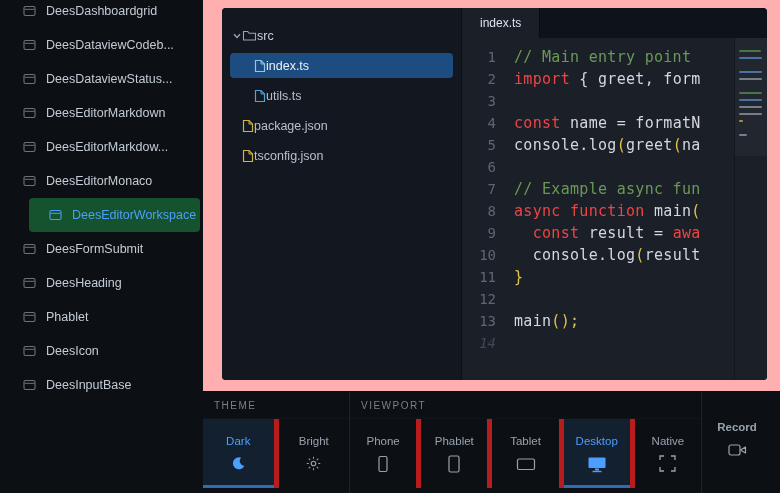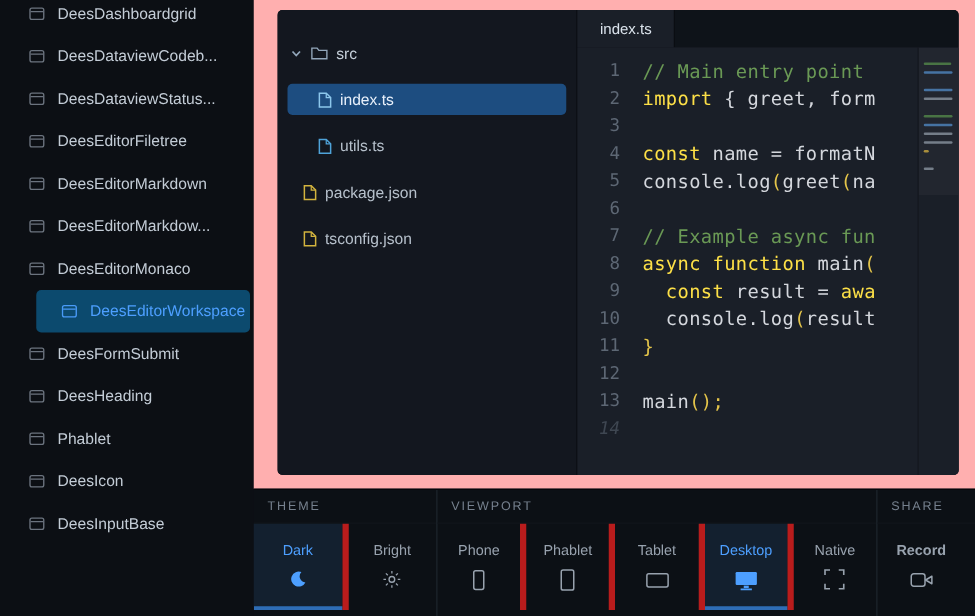--- a/index.html
+++ b/index.html
@@ -17,41 +17,41 @@
     position:absolute; left:0; top:0; width:203px; height:493px;
     background:#0c0f14; overflow:hidden;
   }
   .sb-list { margin-top:-6px; }
   .sb-item {
     height:34px; display:flex; align-items:center; gap:10px;
     margin:0 3px; padding:0 8px 0 20px; border-radius:4px;
     color:#c3ccd6; font-size:12.5px; cursor:pointer; white-space:nowrap;
   }
   .sb-item .sb-ic { display:flex; align-items:center; opacity:.75; color:#8b95a2; }
-  .sb-item.selected { background:#0c4a6e; color:#4d9fff;margin-left:29px; }
+  .sb-item.selected { background:#14532d; color:#4d9fff;margin-left:29px; }
   .sb-item.selected .sb-ic { color:#4d9fff; opacity:.95; }
 
   
   .main {
     position:absolute; left:203px; top:0; width:577px; height:391px;
     background:#ffafaf; padding:8px 13px 11px 19px;
   }
   .workspace {
     width:100%; height:100%; display:flex;
     border-radius:4px; overflow:hidden; background:#13171f;
   }
 
   
   .filetree {
     width:240px; flex:none; background:#13171f; padding-top:10px;
     border-right:1px solid #0b0e13;
   }
   .ft-row {
-    height:25px; display:flex; align-items:center; gap:6px;
-    margin:12px 8px; border-radius:4px; font-size:12.5px; color:#b6c0cb;
+    height:25px; display:flex; align-items:center; 
+    margin:5px 8px; border-radius:4px; font-size:12.5px; color:#b6c0cb;
     cursor:pointer; white-space:nowrap;
   }
   .ft-row.selected { background:#1d4d80; color:#e8f0fa; }
   .ft-row.lvl-folder { padding-left:2px; color:#c5cfd9; }
   .ft-row.lvl-child  { padding-left:24px; }
   .ft-row.lvl-root   { padding-left:12px; }
   .ft-ic { display:flex; align-items:center; flex:none; }
   .ic-chevron { color:#93a7bb; }
   .ic-folder  { color:#93a7bb; }
   .ic-ts      { color:#4fa3d9; }
@@ -73,21 +73,21 @@
     width:52px; flex:none; text-align:right; padding-right:18px;
     font-size:14px; color:#5d6774;
   }
   .ln.dim { color:#3f4752;font-style:italic; }
   .lc {
     flex:1; font-size:15px; letter-spacing:0.3px; white-space:pre;
     overflow:hidden; color:#d4d7dd;
   }
   .tok.c-plain   { color:#d4d7dd; }
   .tok.c-comment { color:#6a9955; }
-  .tok.c-keyword { color:#fde047; }
+  .tok.c-keyword { color:#ef4444; }
   .tok.c-bracket { color:#e3c44a; }
   .tok.u { border-bottom:1px solid #4a7fb5; padding-bottom:1px; }
 
   
   .minimap {
     position:absolute; right:0; top:0; bottom:0; width:33px;
     background:#1a1f28; border-left:1px solid rgba(0,0,0,.25); cursor:pointer;
   }
   .minimap::before {
     content:""; position:absolute; left:0; right:0; top:0; height:118px;
@@ -146,29 +146,20 @@
           <span>DeesDataviewCodeb...</span>
         </div>
         <div class="sb-item">
           <span class="sb-ic">
             <svg width="13" height="12" viewBox="0 0 13 12">
               <rect x="1" y="1.5" width="11" height="9" rx="1.5" fill="none" stroke="currentColor" stroke-width="1.1"></rect>
               <line x1="1.5" y1="4.3" x2="11.5" y2="4.3" stroke="currentColor" stroke-width="1"></line>
             </svg>
           </span>
           <span>DeesDataviewStatus...</span>
-        </div>
-        <div class="sb-item">
-          <span class="sb-ic">
-            <svg width="13" height="12" viewBox="0 0 13 12">
-              <rect x="1" y="1.5" width="11" height="9" rx="1.5" fill="none" stroke="currentColor" stroke-width="1.1"></rect>
-              <line x1="1.5" y1="4.3" x2="11.5" y2="4.3" stroke="currentColor" stroke-width="1"></line>
-            </svg>
-          </span>
-          <span>DeesEditorFiletree</span>
         </div>
         <div class="sb-item">
           <span class="sb-ic">
             <svg width="13" height="12" viewBox="0 0 13 12">
               <rect x="1" y="1.5" width="11" height="9" rx="1.5" fill="none" stroke="currentColor" stroke-width="1.1"></rect>
               <line x1="1.5" y1="4.3" x2="11.5" y2="4.3" stroke="currentColor" stroke-width="1"></line>
             </svg>
           </span>
           <span>DeesEditorMarkdown</span>
         </div>
@@ -460,21 +451,20 @@
                   <path d="M12 1 h4 v4"></path>
                   <path d="M16 12 v4 h-4"></path>
                   <path d="M5 16 H1 v-4"></path>
                 </g>
               </svg>
             </span>
           </div>
         </div>
       </div>
       <div class="tgroup tg-2">
-        <div class="tg-label">SHARE</div>
         <div class="tbtns">
           <div class="tbtn">
             <span class="tb-label">Record</span>
             <span class="tb-icon">
               <svg width="19" height="16" viewBox="0 0 19 16">
                 <rect x="1" y="3" width="11" height="10" rx="2" fill="none" stroke="currentColor" stroke-width="1.2"></rect>
                 <path d="M12.5 8 L17.5 5 v6 z" fill="none" stroke="currentColor" stroke-width="1.2" stroke-linejoin="round"></path>
               </svg>
             </span>
           </div>

